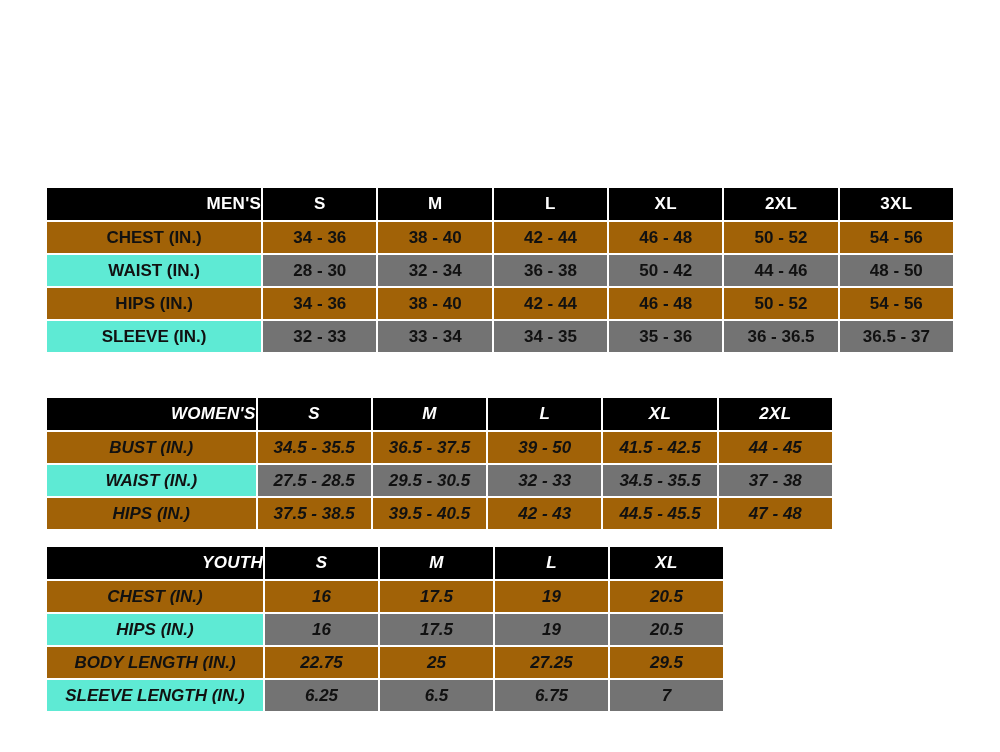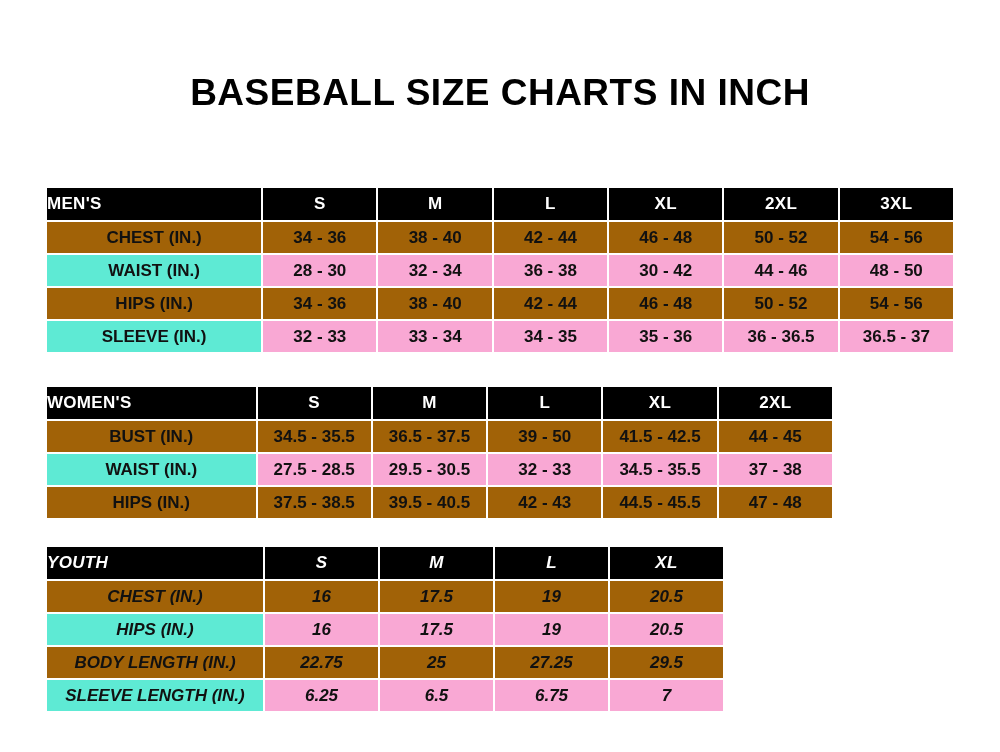--- a/index.html
+++ b/index.html
@@ -51,69 +51,69 @@
     white-space: nowrap;
   }
   table.size-table thead th {
     background: #000000;
     color: #ffffff;
     font-size: 17px;
     height: 32px;
     letter-spacing: 0.3px;
   }
   table.size-table thead th.rowhead {
-    text-align: left;
+    text-align: right;
   }
   tr.row-light td {
     background: #a16207;
   }
   tr.row-shade td {
-    background: #f9a8d4;
+    background: #737373;
   }
   td.rowlabel {
     background: #ffffff;
   }
   tr.row-shade td.rowlabel {
     background: #5eead4;
   }
 
   
   #tbl-mens {
     top: 186px;
     left: 45px;
     width: 910px;
   }
   #tbl-mens col.c0 { width: 210px; }
   #tbl-mens col.cx { width: 112px; }
 
   
   #tbl-womens {
-    top: 385px;
+    top: 396px;
     left: 45px;
     width: 789px;
+    font-style: italic;
   }
   #tbl-womens col.c0 { width: 210px; }
   #tbl-womens col.cx { width: 115px; }
 
   
   #tbl-youth {
     top: 545px;
     left: 45px;
     width: 678px;
     font-style: italic;
   }
   #tbl-youth col.c0 { width: 218px; }
   #tbl-youth col.cx { width: 115px; }
 </style>
 </head>
 <body>
 
 <div class="page">
 
-  <div class="title">BASEBALL SIZE CHARTS IN INCH</div>
 
   <table class="size-table" id="tbl-mens">
     <colgroup>
       <col class="c0">
         <col class="cx">
         <col class="cx">
         <col class="cx">
         <col class="cx">
         <col class="cx">
         <col class="cx">
@@ -137,21 +137,21 @@
         <td>42 - 44</td>
         <td>46 - 48</td>
         <td>50 - 52</td>
         <td>54 - 56</td>
       </tr>
       <tr class="row-shade">
         <td class="rowlabel">WAIST (IN.)</td>
         <td>28 - 30</td>
         <td>32 - 34</td>
         <td>36 - 38</td>
-        <td>30 - 42</td>
+        <td>50 - 42</td>
         <td>44 - 46</td>
         <td>48 - 50</td>
       </tr>
       <tr class="row-light">
         <td class="rowlabel">HIPS (IN.)</td>
         <td>34 - 36</td>
         <td>38 - 40</td>
         <td>42 - 44</td>
         <td>46 - 48</td>
         <td>50 - 52</td>

